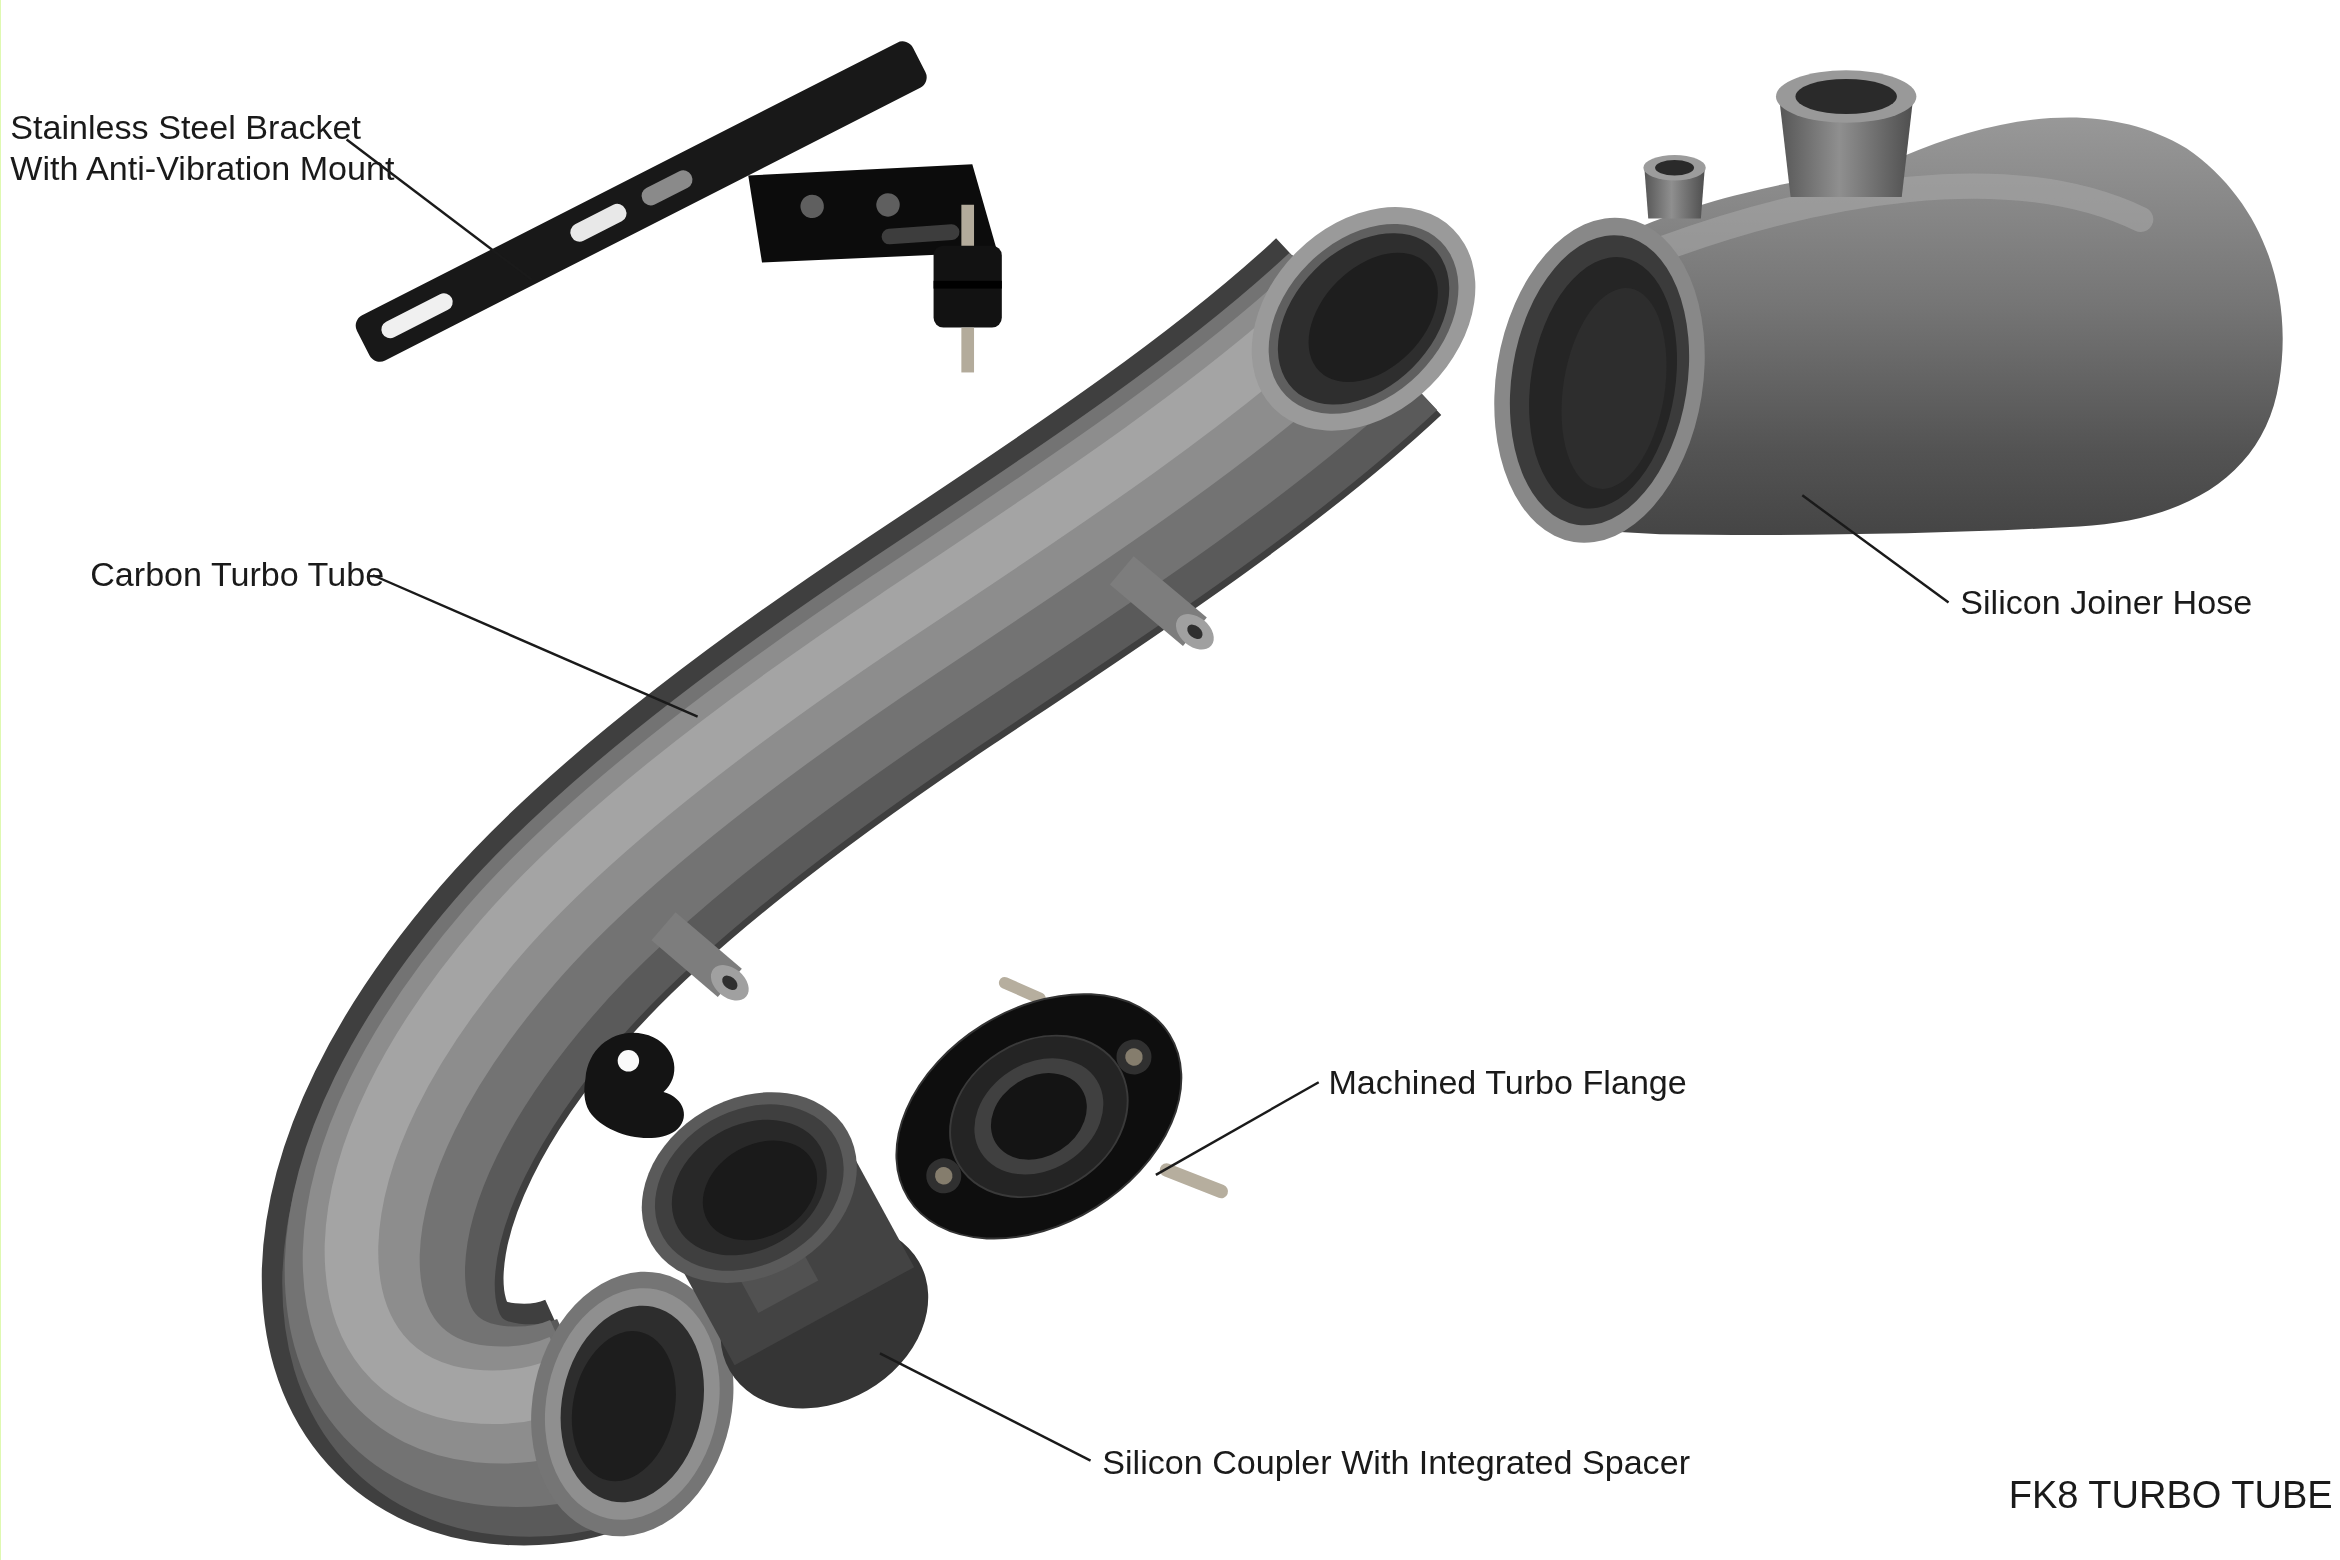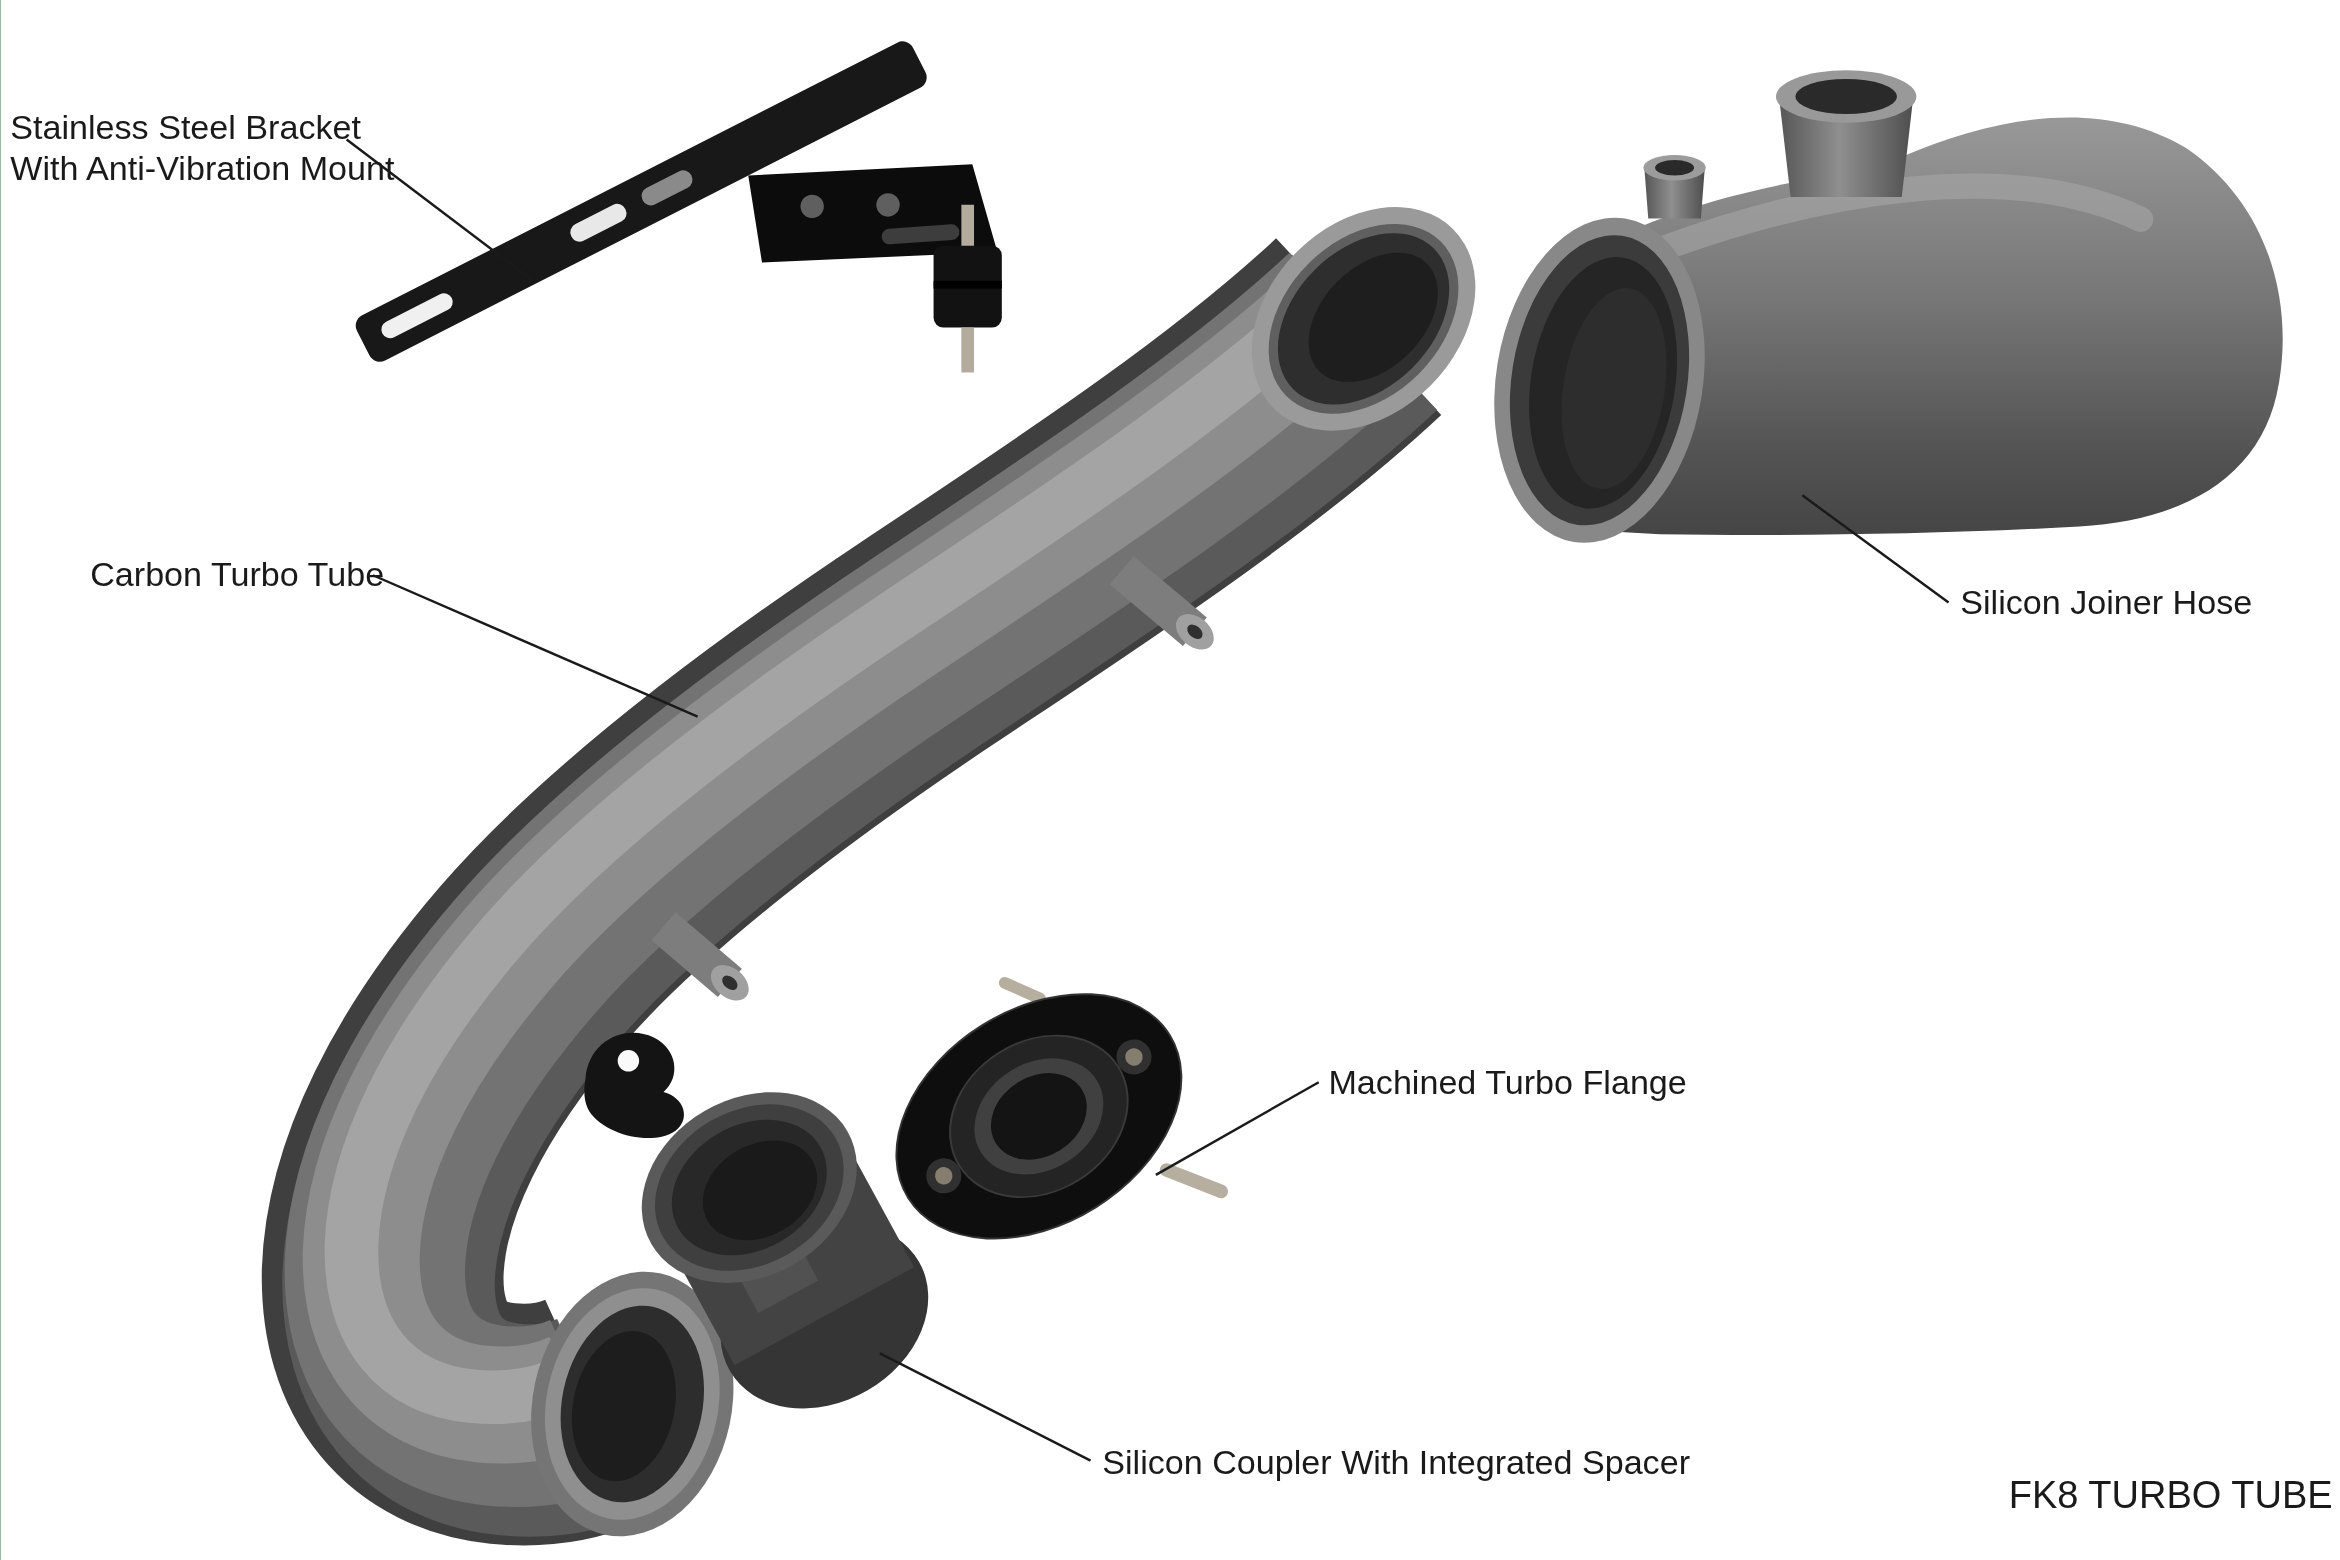--- a/index.html
+++ b/index.html
@@ -1,20 +1,20 @@
 <!DOCTYPE html>
 <html><head>
 <meta charset="utf-8">
 <style>
   html, body { margin: 0; padding: 0; background: #ffffff; }
   .canvas {
     position: relative;
     width: 2341px;
     height: 1560px;
-    background: #15803d;
+    background: #bef264;
     overflow: hidden;
     font-family: "Liberation Sans", sans-serif;
   }
   svg { display: block; }
   .label {
     font-family: "Liberation Sans", sans-serif;
     font-size: 35px;
     fill: #1a1a1a;
   }
   .title {

